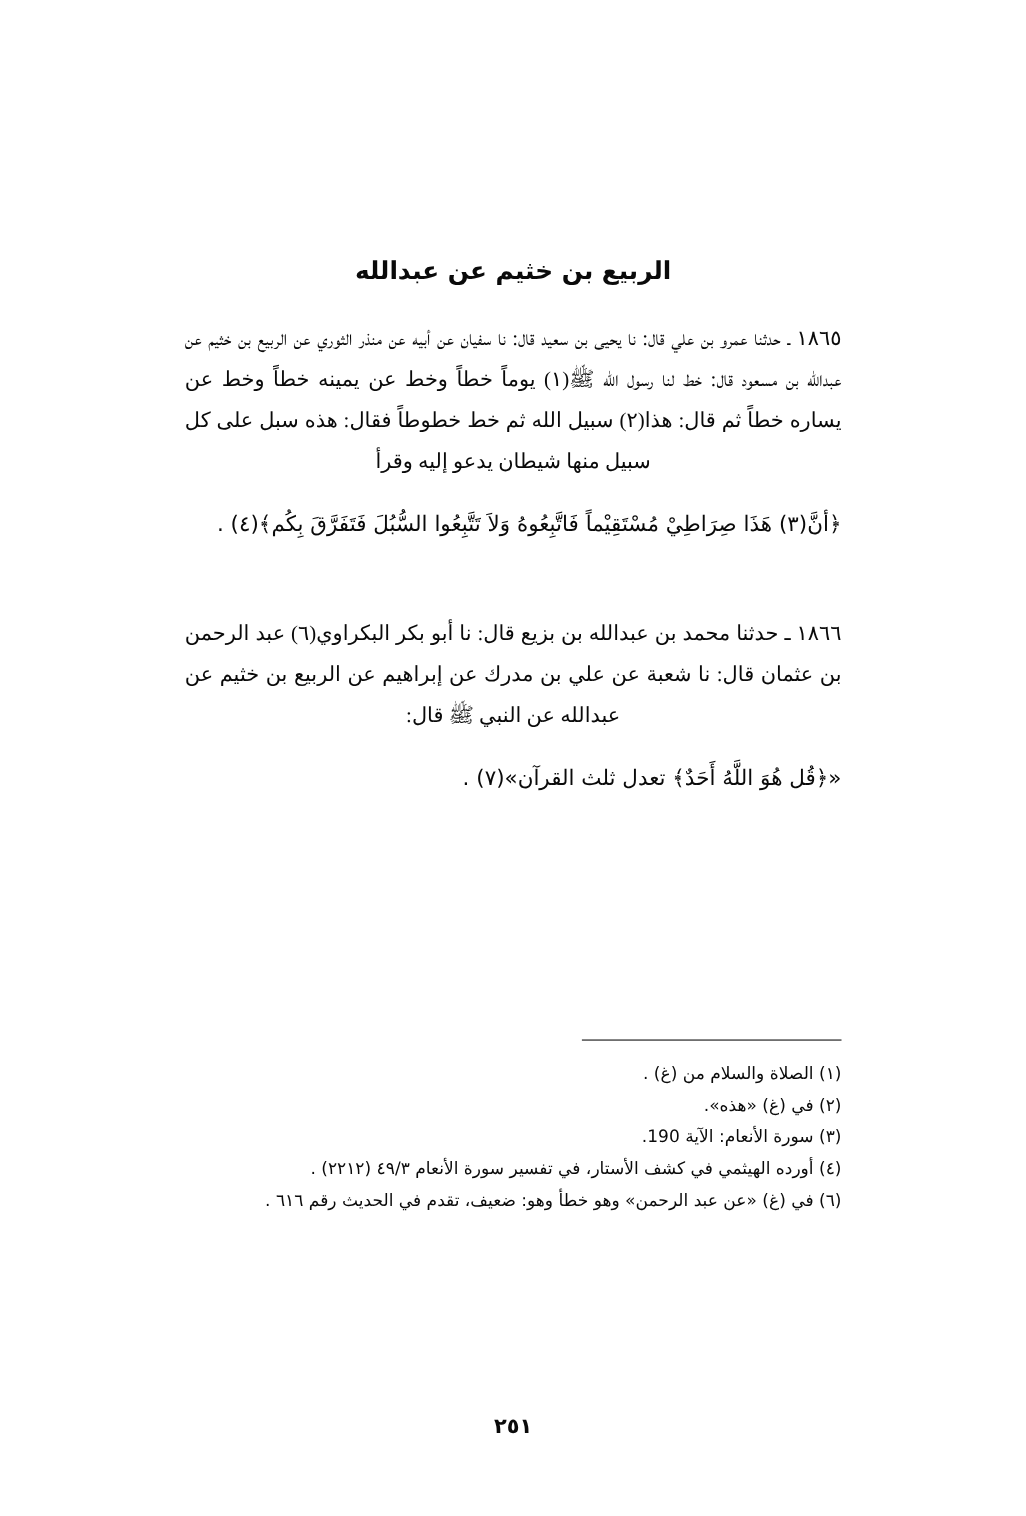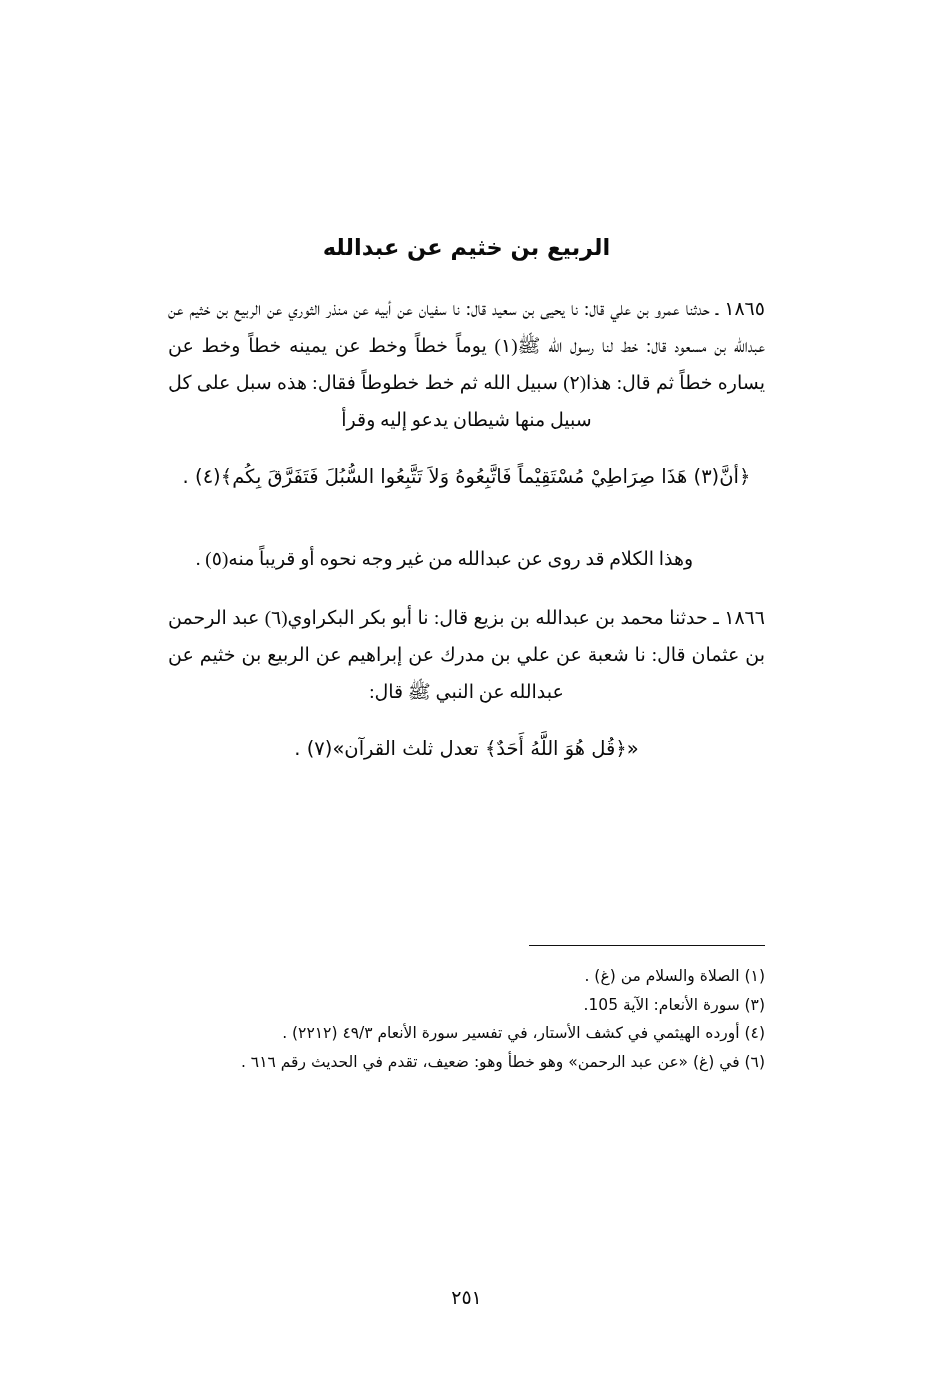--- a/index.html
+++ b/index.html
@@ -45,21 +45,21 @@
     text-align-last: center;
     margin: 0 0 4px 0;
     font-family: Liberation Serif, serif;
   }
   .para.indented {
     text-indent: 44px;
   }
   .quran {
     font-size: 19.5px;
     line-height: 2.0;
-    text-align: center;
+    text-align: right;
   }
   .spacer-sm { height: 18px; }
   .spacer-md { height: 24px; }
 
   .rule {
     position: absolute;
     top: 945px;
     right: 168px;
     width: 236px;
     height: 0;
@@ -82,52 +82,52 @@
   .note.wrap2 {
     text-align-last: left;
   }
   .pagenum {
     position: absolute;
     top: 1286px;
     left: 0;
     width: 933px;
     text-align: center;
     font-size: 19px;
-    font-weight: normal;
+    font-weight: bold;
   }
 </style>
 </head>
 <body>
 
 <div class="page">
 
   <div class="content">
 
     <h1 class="doc-title">الربيع بن خثيم عن عبدالله</h1>
 
     <p class="para">١٨٦٥ ـ حدثنا عمرو بن علي قال: نا يحيى بن سعيد قال: نا سفيان عن أبيه عن منذر الثوري عن الربيع بن خثيم عن عبدالله بن مسعود قال: خط لنا رسول الله ﷺ(١) يوماً خطاً وخط عن يمينه خطاً وخط عن يساره خطاً ثم قال: هذا(٢) سبيل الله ثم خط خطوطاً فقال: هذه سبل على كل سبيل منها شيطان يدعو إليه وقرأ</p>
 
     <p class="quran">﴿أنَّ(٣) هَذَا صِرَاطِيْ مُسْتَقِيْماً فَاتَّبِعُوهُ وَلاَ تَتَّبِعُوا السُّبُلَ فَتَفَرَّقَ بِكُم﴾(٤) .</p>
 
     <div class="spacer-md"></div>
 
-    <p class="para indented">وهذا الكلام قد روى عن عبدالله من غير وجه نحوه أو قريباً منه(٥) .</p>
 
     <div class="spacer-sm"></div>
 
     <p class="para">١٨٦٦ ـ حدثنا محمد بن عبدالله بن بزيع قال: نا أبو بكر البكراوي(٦) عبد الرحمن بن عثمان قال: نا شعبة عن علي بن مدرك عن إبراهيم عن الربيع بن خثيم عن عبدالله عن النبي ﷺ قال:</p>
 
     <p class="quran">«﴿قُل هُوَ اللَّهُ أَحَدٌ﴾ تعدل ثلث القرآن»(٧) .</p>
 
   </div>
 
   <div class="rule"></div>
 
   <div class="notes">
     <p class="note">(١) الصلاة والسلام من (غ) .</p>
-    <p class="note">(٣) سورة الأنعام: الآية 105.</p>
+    <p class="note">(٢) في (غ) «هذه».</p>
+    <p class="note">(٣) سورة الأنعام: الآية 190.</p>
     <p class="note">(٤) أورده الهيثمي في كشف الأستار، في تفسير سورة الأنعام ٤٩/٣ (٢٢١٢) .</p>
     <p class="note">(٦) في (غ) «عن عبد الرحمن» وهو خطأ وهو:  ضعيف، تقدم في الحديث رقم ٦١٦ .</p>
   </div>
 
   <div class="pagenum">٢٥١</div>
 
 </div>
 
 </body></html>

